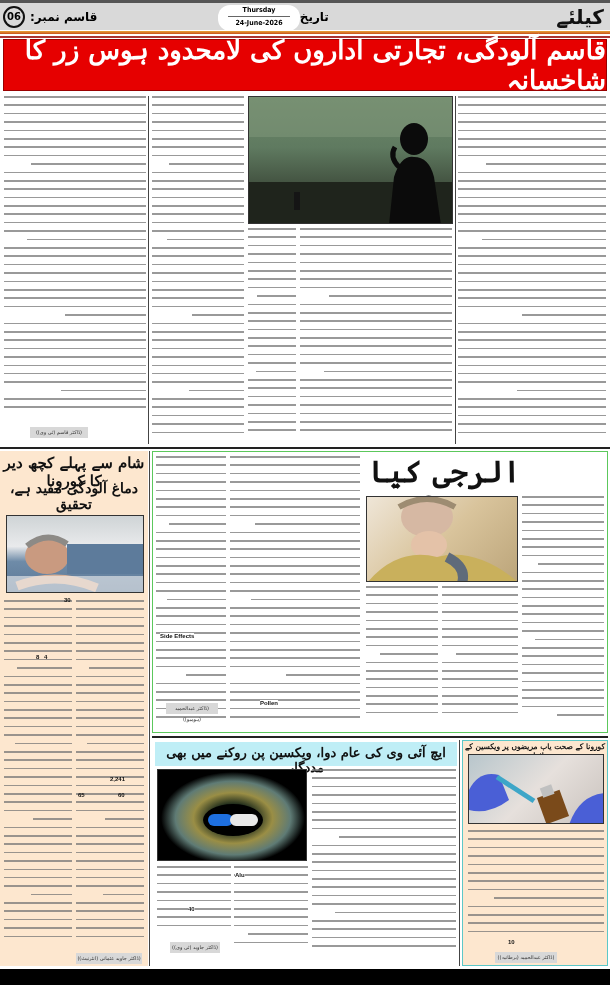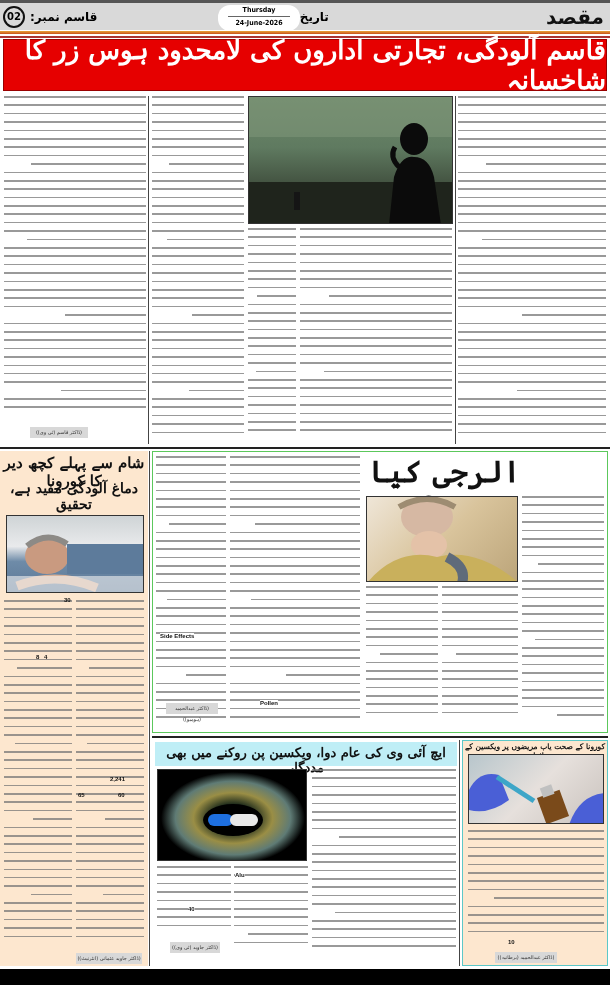--- a/index.html
+++ b/index.html
@@ -33,28 +33,28 @@
     .cyan-bg { background: #bfeef6; }
 
     .h-urdu { position: absolute; direction: rtl; text-align: center; font-weight: bold; font-family: "DejaVu Serif", serif; color: #111; }
     .inline-en { position: absolute; font-size: 6px; font-weight: bold; font-family: "Liberation Sans", sans-serif; color: #111; }
     .footer-bar { position: absolute; left: 0; top: 969px; width: 610px; height: 16px; background: #000; }
   </style>
 </head>
 <body>
 
 <div class="masthead">
-  <div class="logo">مقصد</div>
+  <div class="logo">کیلئے</div>
   <div class="date-label">تاریخ:</div>
   <div class="date-box">
     <div class="day">Thursday</div>
     <div class="date">24-June-2026</div>
   </div>
   <div class="page-label">قاسم نمبر:</div>
-  <div class="page-no">02</div>
+  <div class="page-no">06</div>
 </div>
 <div class="rule-orange"></div>
 <div class="rule-red"></div>
 
 <div class="headline-bar">قاسم آلودگی، تجارتی اداروں کی لامحدود ہوس زر کا شاخسانہ</div>
 
 <div class="img-box" style="left:248px; top:96px; width:205px; height:128px; background: linear-gradient(180deg,#6f8a6a 0%,#5f7a60 40%,#3d4a3a 75%,#2a2f28 100%);">
   <svg width="205" height="128" viewBox="0 0 205 128">
     <rect x="0" y="0" width="205" height="40" fill="#7d9578" opacity="0.6"></rect>
     <rect x="0" y="85" width="205" height="43" fill="#1f241c"></rect>

